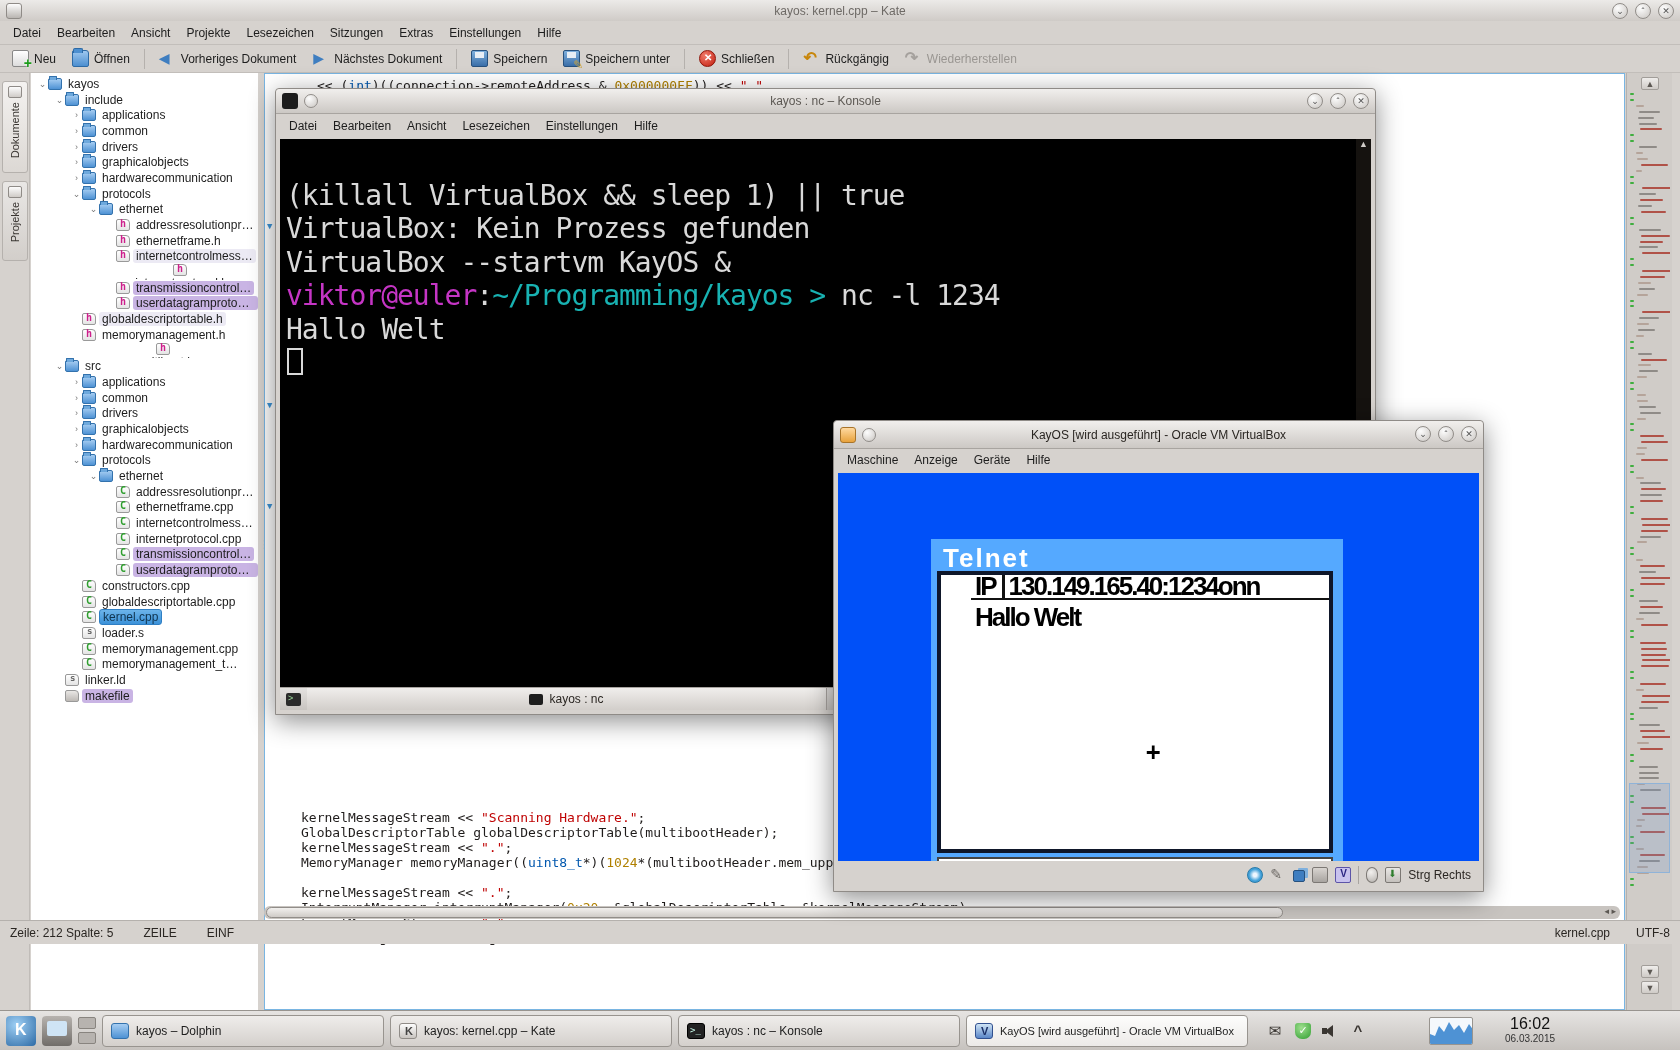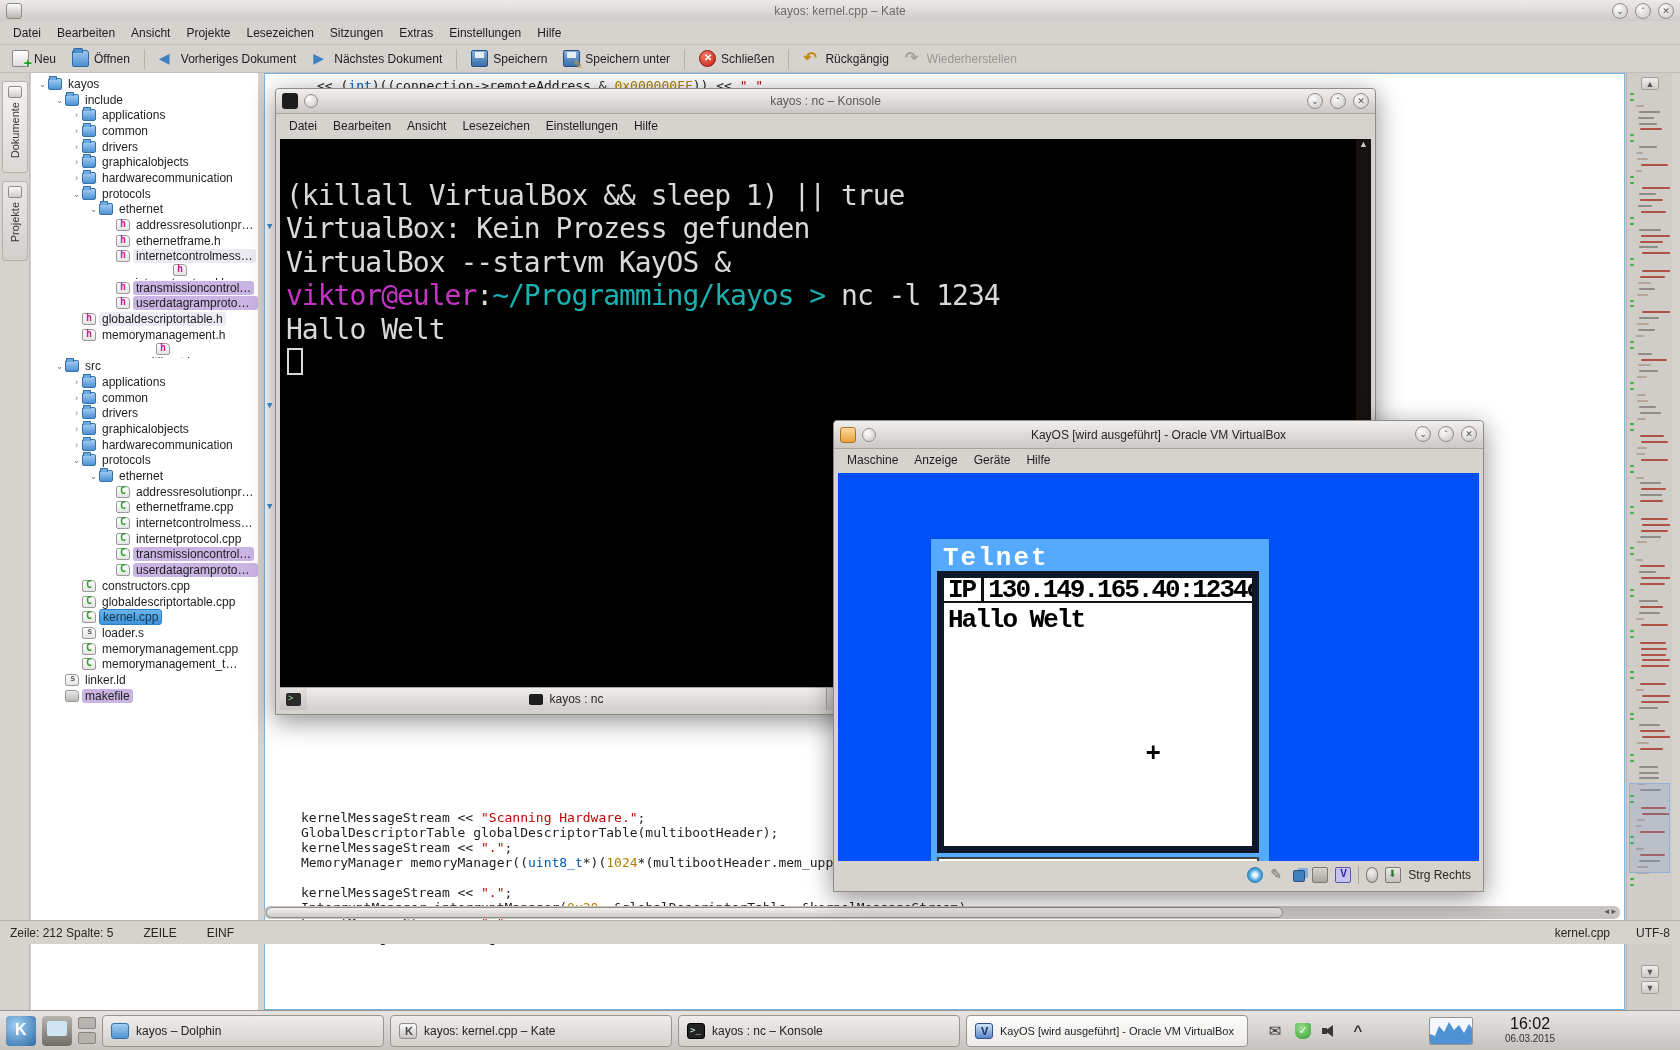--- a/index.html
+++ b/index.html
@@ -136,24 +136,24 @@
   .vb-windows { background:#3f7ec0; border:1px solid #27517e; border-radius:2px; box-shadow:4px -3px 0 -1px #7fb0dd; margin-top:3px; width:12px; height:12px; }
   .vb-folder { background:linear-gradient(#d8d4d0,#a8a4a0); border:1px solid #7c7874; border-radius:2px; }
   .vb-chip { background:#c8c2ee; border:1px solid #5c54a8; border-radius:2px; }
   .vb-chip::after { content:"V"; position:absolute; left:4px; top:0px; font-size:10px; color:#2a2480; font-weight:bold; }
   .vb-sep { width:1px; height:18px; background:#a8a4a0; }
   .vb-mouse { background:radial-gradient(circle at 40% 30%,#f2f0ee,#b5b1ad); border:1px solid #7c7874; border-radius:7px/8px; width:12px; }
   .vb-keydown { background:linear-gradient(#e9e7e5,#c4c0bc); border:1px solid #7c7874; border-radius:2px; }
   .vb-keydown::after { content:"⬇"; position:absolute; left:2px; top:0px; font-size:10px; color:#2f7e2f; }
 
   
-  #telnet { position:absolute; left:93px; top:66px; width:338px; height:350px; background:#55a9ff; padding:4px;
-            font-family:Liberation Mono, monospace; }
+  #telnet { position:absolute; left:93px; top:66px; width:412px; height:350px; background:#55a9ff; padding:4px;
+            font-family:Liberation Sans, sans-serif; }
   #telnet-title { height:28px; color:#fff; font-weight:bold; font-size:26px; padding-left:8px; letter-spacing:2px; }
-  #telnet-panel { position:absolute; left:6px; right:10px; top:32px; bottom:36px; background:#fff; border:7px solid #0f172a; }
+  #telnet-panel { position:absolute; left:6px; right:10px; top:32px; bottom:36px; background:#fff; border:4px solid #0f172a;padding-left:30px; }
   #telnet-iprow { height:25px; border-bottom:2px solid #111; display:flex; align-items:center; font-size:26px; font-weight:bold;
                   color:#000; white-space:nowrap; overflow:hidden; letter-spacing:-2px; }
   #telnet-iprow .iplabel { padding:0 6px 0 4px; }
   #telnet-iprow .ipfield { border-left:3px solid #111; padding-left:4px; }
   #telnet-body { position:relative; font-size:26px; font-weight:bold; color:#000; padding:2px 4px; letter-spacing:-2px; }
   #telnet-send { position:absolute; left:6px; right:10px; bottom:8px; height:24px; background:#fff; border:2px solid #444;
                  font-size:22px; font-weight:bold; color:#000; padding-left:5px; letter-spacing:-1px; }
   #vm-cursor { position:absolute; color:#000; font-size:24px; font-weight:bold; font-family:"DejaVu Sans Mono",monospace; }
 
   

